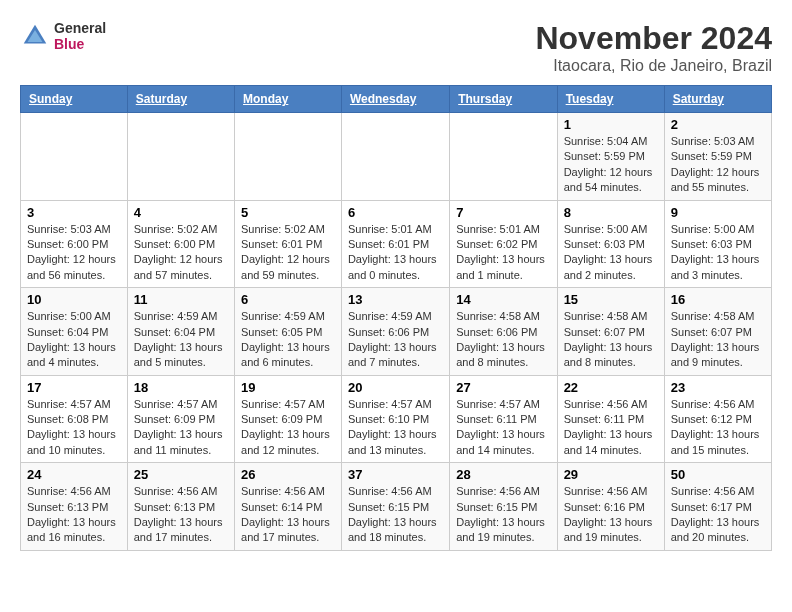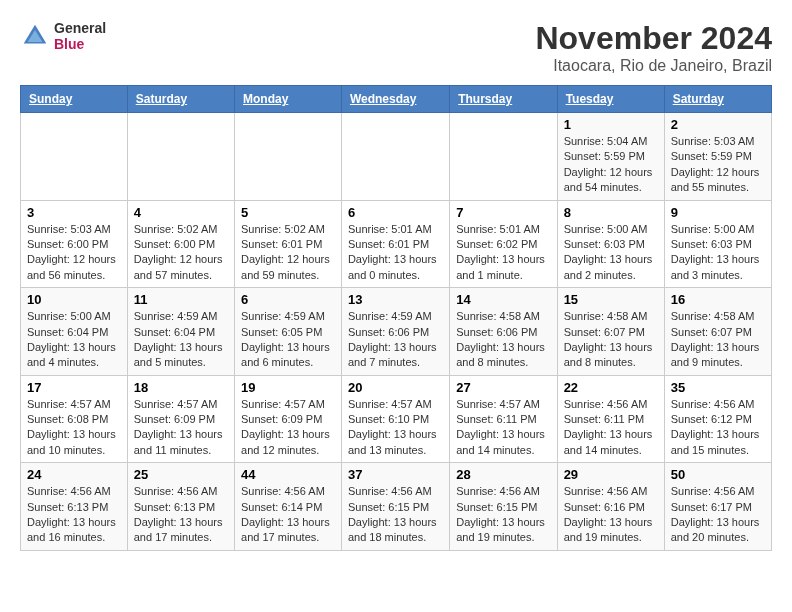--- a/index.html
+++ b/index.html
@@ -263,41 +263,41 @@
 Sunset: 6:11 PM
 Daylight: 13 hours and 14 minutes.</div>
         </td>
         <td>
           <div class="day-number">22</div>
           <div class="day-info" style="white-space: pre-line;">Sunrise: 4:56 AM
 Sunset: 6:11 PM
 Daylight: 13 hours and 14 minutes.</div>
         </td>
         <td>
-          <div class="day-number">35</div>
+          <div class="day-number">23</div>
           <div class="day-info" style="white-space: pre-line;">Sunrise: 4:56 AM
 Sunset: 6:12 PM
 Daylight: 13 hours and 15 minutes.</div>
         </td>
       </tr>
       <tr>
         <td>
           <div class="day-number">24</div>
           <div class="day-info" style="white-space: pre-line;">Sunrise: 4:56 AM
 Sunset: 6:13 PM
 Daylight: 13 hours and 16 minutes.</div>
         </td>
         <td>
           <div class="day-number">25</div>
           <div class="day-info" style="white-space: pre-line;">Sunrise: 4:56 AM
 Sunset: 6:13 PM
 Daylight: 13 hours and 17 minutes.</div>
         </td>
         <td>
-          <div class="day-number">44</div>
+          <div class="day-number">26</div>
           <div class="day-info" style="white-space: pre-line;">Sunrise: 4:56 AM
 Sunset: 6:14 PM
 Daylight: 13 hours and 17 minutes.</div>
         </td>
         <td>
           <div class="day-number">37</div>
           <div class="day-info" style="white-space: pre-line;">Sunrise: 4:56 AM
 Sunset: 6:15 PM
 Daylight: 13 hours and 18 minutes.</div>
         </td>

